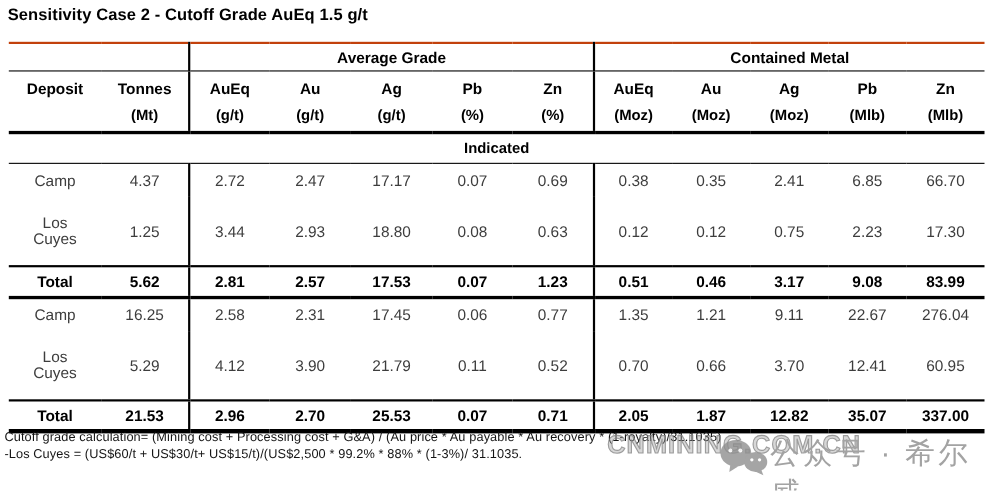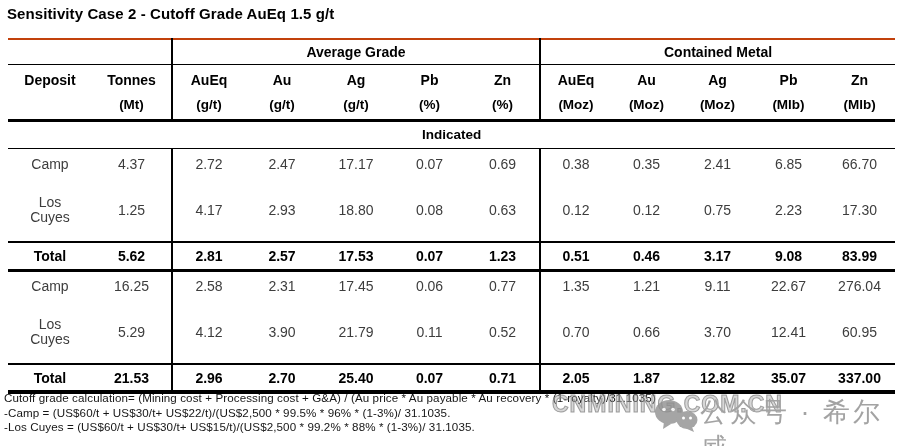--- a/index.html
+++ b/index.html
@@ -166,21 +166,21 @@
     <td>2.41</td>
     <td>6.85</td>
     <td>66.70</td>
   </tr>
 
   <tr class="r-los">
     <td class="dep">
           <div>Los Cuyes</div>
         </td>
     <td>1.25</td>
-    <td class="vleft">4.17</td>
+    <td class="vleft">3.44</td>
     <td>2.93</td>
     <td>18.80</td>
     <td>0.08</td>
     <td>0.63</td>
     <td class="vleft">0.12</td>
     <td>0.12</td>
     <td>0.75</td>
     <td>2.23</td>
     <td>17.30</td>
   </tr>
@@ -237,35 +237,34 @@
     <td>60.95</td>
   </tr>
 
   <tr class="r-total r-total-last">
     <td class="dep">
           <div>Total</div>
         </td>
     <td>21.53</td>
     <td class="vleft">2.96</td>
     <td>2.70</td>
-    <td>25.40</td>
+    <td>25.53</td>
     <td>0.07</td>
     <td>0.71</td>
     <td class="vleft">2.05</td>
     <td>1.87</td>
     <td>12.82</td>
     <td>35.07</td>
     <td>337.00</td>
   </tr>
 </tbody>
   </table>
 
 <div class="footnotes">
   <div>Cutoff grade calculation= (Mining cost + Processing cost + G&amp;A) / (Au price * Au payable * Au recovery * (1-royalty)/31.1035)</div>
-  <div>-Camp = (US$60/t + US$30/t+ US$22/t)/(US$2,500 * 99.5% * 96% * (1-3%)/ 31.1035.</div>
   <div>-Los Cuyes = (US$60/t + US$30/t+ US$15/t)/(US$2,500 * 99.2% * 88% * (1-3%)/ 31.1035.</div>
 </div>
 
 <div class="wm wm-site">CNMINING.COM.CN</div>
 <svg class="wm wm-wechat" width="48" height="34" viewBox="0 0 48 34">
   <ellipse cx="17" cy="13" rx="14" ry="12" fill="#8f8f8f"></ellipse>
   <path d="M12 23 L11 30 L19 25 Z" fill="#8f8f8f"></path>
   <circle cx="12" cy="10.5" r="1.8" fill="#ffffff"></circle>
   <circle cx="21" cy="10.5" r="1.8" fill="#ffffff"></circle>
   <ellipse cx="35" cy="21" rx="10.5" ry="9" fill="#8f8f8f"></ellipse>

